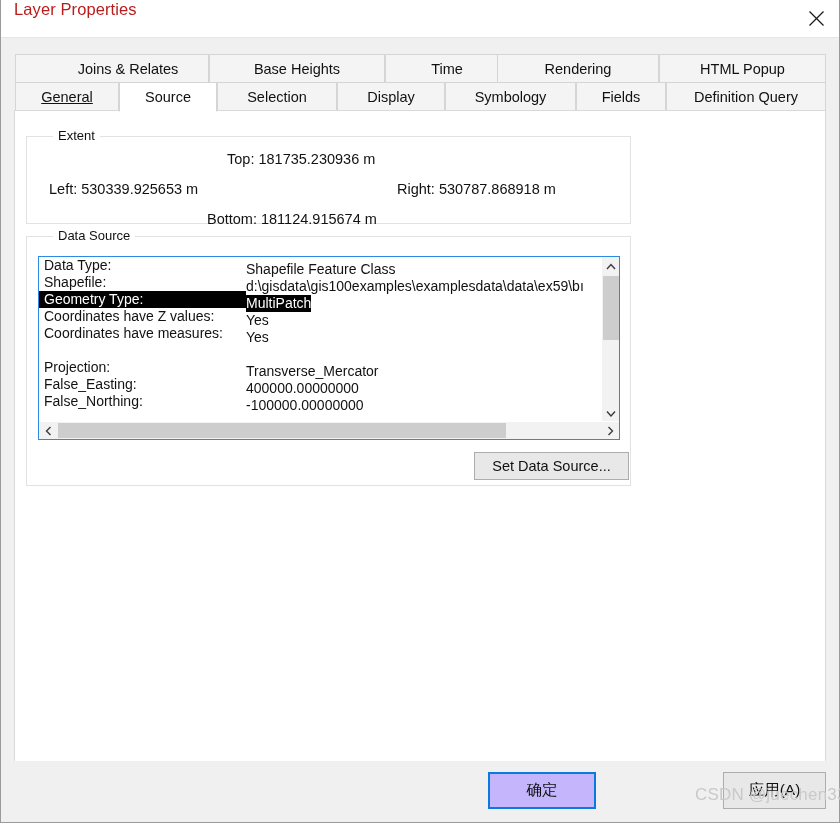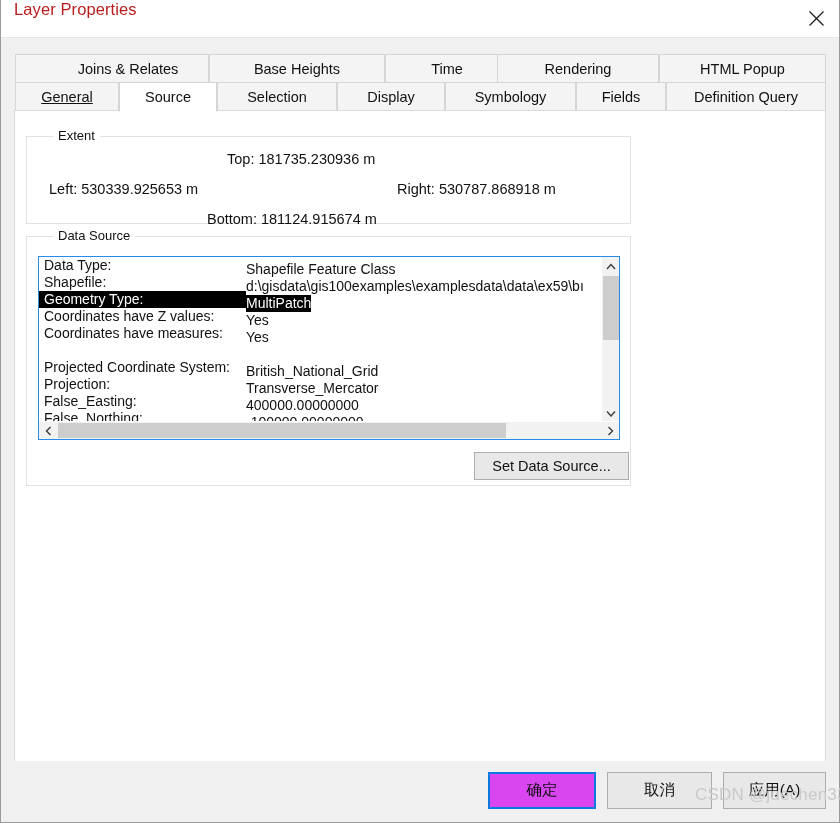--- a/index.html
+++ b/index.html
@@ -233,21 +233,21 @@
     border: 1px solid #adadad;
     display: flex; align-items: center; justify-content: center;
     font-size: 15.5px;
     color: #111111;
     cursor: default;
     white-space: nowrap;
   }
   #ok-btn {
     left: 487px; width: 108px;
     border: 2px solid #0a7ae0;
-    background: #d946ef;
+    background: #c4b5fd;
   }
   #cancel-btn { left: 606px; width: 105px; }
   #apply-btn  { left: 722px; width: 103px; }
 
   
   #watermark {
     position: absolute;
     left: 694px; top: 785px;
     font-size: 17px;
     color: #c9c9c9;
@@ -304,21 +304,20 @@
       <div class="group-label">Data Source</div>
 
       <div id="listbox">
         <div id="list-viewport">
             <div class="list-row"><span class="k">Data Type:</span><span class="v">Shapefile Feature Class</span></div>
             <div class="list-row"><span class="k">Shapefile:</span><span class="v">d:\gisdata\gis100examples\examplesdata\data\ex59\bı</span></div>
             <div class="list-row selected"><span class="k">Geometry Type:</span><span class="v">MultiPatch</span></div>
             <div class="list-row"><span class="k">Coordinates have Z values:</span><span class="v">Yes</span></div>
             <div class="list-row"><span class="k">Coordinates have measures:</span><span class="v">Yes</span></div>
             <div class="list-row"><span class="k"></span><span class="v"></span></div>
-            <div class="list-row"><span class="k">Projected Coordinate System:</span><span class="v">British_National_Grid</span></div>
             <div class="list-row"><span class="k">Projection:</span><span class="v">Transverse_Mercator</span></div>
             <div class="list-row"><span class="k">False_Easting:</span><span class="v">400000.00000000</span></div>
             <div class="list-row"><span class="k">False_Northing:</span><span class="v">-100000.00000000</span></div>
           </div>
 
         <div id="vscroll">
           <div class="sb-arrow" id="vscroll-up">
             <svg width="10" height="7" viewBox="0 0 10 7">
                 <polyline points="1,6 5,1.5 9,6" fill="none" stroke="#3c3c3c" stroke-width="1.4"></polyline>
               </svg>
@@ -345,18 +344,17 @@
           </div>
         </div>
       </div>
 
       <div id="set-ds-btn">Set Data Source...</div>
     </div>
   </div>
 
   <div id="footer">
     <div class="footer-btn" id="ok-btn">确定</div>
-    <div class="footer-btn" id="cancel-btn">取消</div>
     <div class="footer-btn" id="apply-btn">应用(A)</div>
   </div>
 
   <div id="watermark">CSDN @juechen333</div>
 </div>
 
 </body></html>

